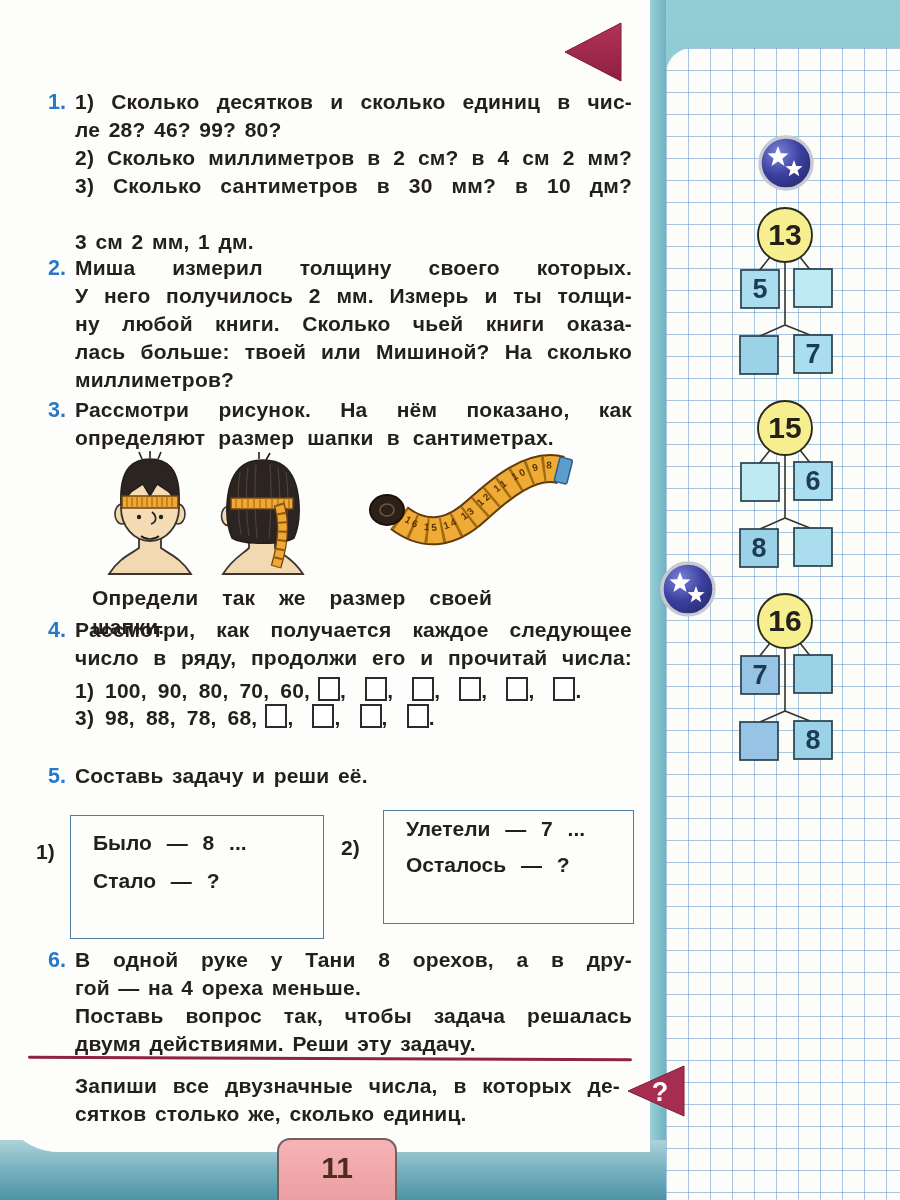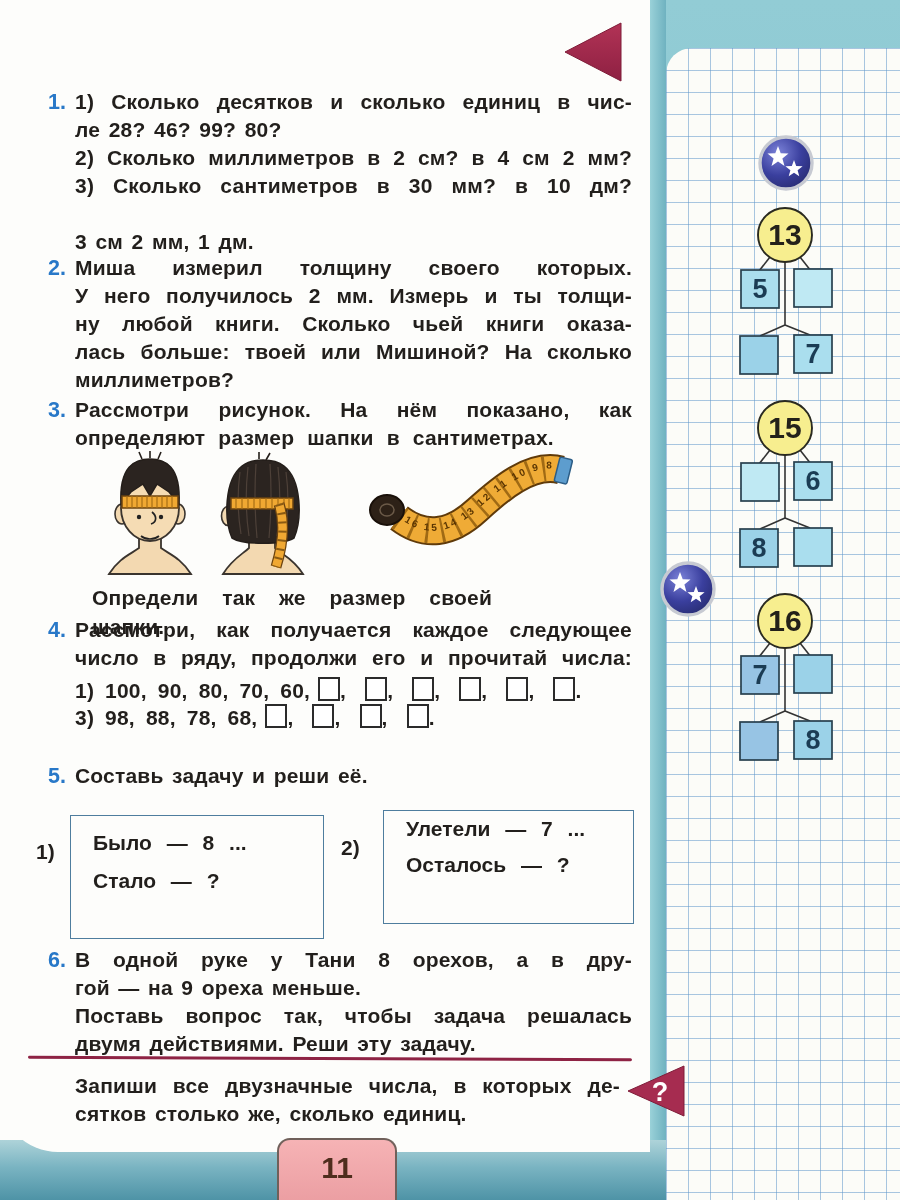--- a/index.html
+++ b/index.html
@@ -239,21 +239,21 @@
     <div class="row" style="line-height:38px">Стало — ?</div>
   </div>
   <div class="pbox-label" style="left:341px;top:836px">2)</div>
   <div class="pbox" style="left:383px;top:810px;width:249px;height:112px">
     <div class="row" style="line-height:36px">Улетели — 7 ...</div>
     <div class="row" style="line-height:36px">Осталось — ?</div>
   </div>
 
   <div class="tnum" style="top:946px">6.</div>
   <div class="tline j" style="top:946px">В одной руке у Тани 8 орехов, а в дру-</div>
-  <div class="tline" style="top:974px">гой — на 9 ореха меньше.</div>
+  <div class="tline" style="top:974px">гой — на 4 ореха меньше.</div>
   <div class="tline j" style="top:1002px">Поставь вопрос так, чтобы задача решалась</div>
   <div class="tline" style="top:1030px">двумя действиями. Реши эту задачу.</div>
 
   <div class="sep"></div>
 
   <div class="tline j" style="top:1072px;width:545px">Запиши все двузначные числа, в которых де-</div>
   <div class="tline" style="top:1100px">сятков столько же, сколько единиц.</div>
 
   <svg class="abs z5" style="left:626px;top:1064px" width="60" height="54" viewBox="0 0 60 54">
     <polygon points="58,2 58,52 2,27" fill="#a62c50" stroke="#7e1c38" stroke-width="1"></polygon>

